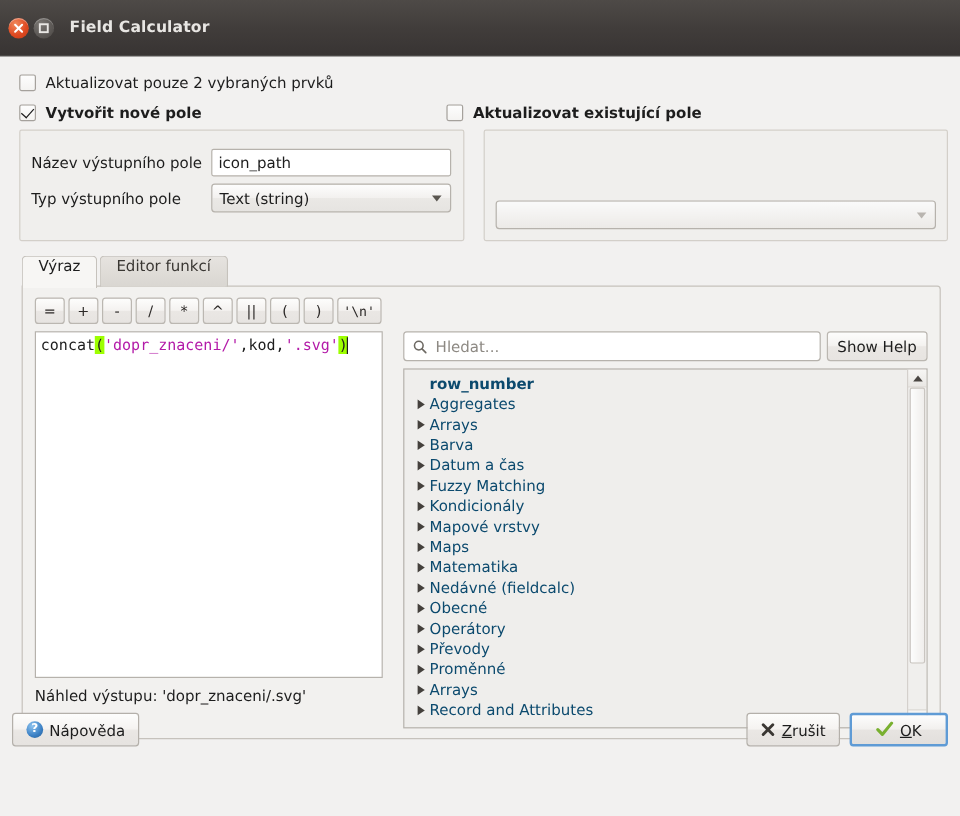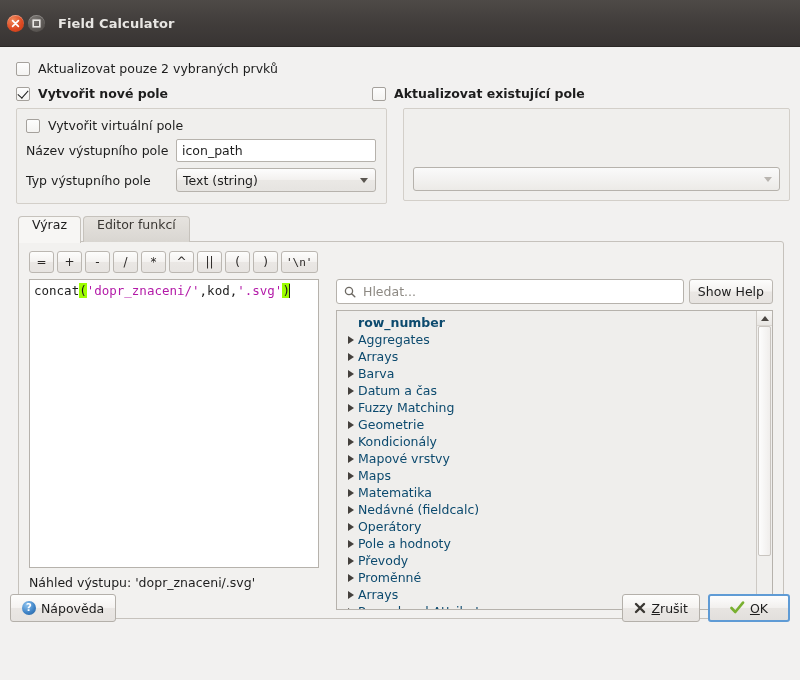--- a/index.html
+++ b/index.html
@@ -259,24 +259,20 @@
     <span class="cb-label bold">Vytvořit nové pole</span>
     <span style="display:inline-block;width:204px"></span>
     <span class="cb"></span>
     <span class="cb-label bold">Aktualizovat existující pole</span>
   </div>
 
   <div class="panes">
 
     <div class="groupbox left-group">
 
-      <div class="row">
-        <span class="cb"></span>
-        <span class="cb-label">Vytvořit virtuální pole</span>
-      </div>
 
       <div class="field-row">
         <span class="field-label">Název výstupního pole</span>
         <input class="txt" style="width: 200px;" value="icon_path">
       </div>
 
       <div class="field-row">
         <span class="field-label">Typ výstupního pole</span>
         <div class="combo" style="width:200px">
           <span>Text (string)</span>
@@ -394,26 +390,20 @@
           <div class="tree-row">
             <span class="tw">
                 <span class="tri"></span>
               </span>
             <span class="lbl">Fuzzy Matching</span>
           </div>
           <div class="tree-row">
             <span class="tw">
                 <span class="tri"></span>
               </span>
-            <span class="lbl">Geometrie</span>
-          </div>
-          <div class="tree-row">
-            <span class="tw">
-                <span class="tri"></span>
-              </span>
             <span class="lbl">Kondicionály</span>
           </div>
           <div class="tree-row">
             <span class="tw">
                 <span class="tri"></span>
               </span>
             <span class="lbl">Mapové vrstvy</span>
           </div>
           <div class="tree-row">
             <span class="tw">
@@ -430,27 +420,27 @@
           <div class="tree-row">
             <span class="tw">
                 <span class="tri"></span>
               </span>
             <span class="lbl">Nedávné (fieldcalc)</span>
           </div>
           <div class="tree-row">
             <span class="tw">
                 <span class="tri"></span>
               </span>
+            <span class="lbl">Obecné</span>
+          </div>
+          <div class="tree-row">
+            <span class="tw">
+                <span class="tri"></span>
+              </span>
             <span class="lbl">Operátory</span>
-          </div>
-          <div class="tree-row">
-            <span class="tw">
-                <span class="tri"></span>
-              </span>
-            <span class="lbl">Pole a hodnoty</span>
           </div>
           <div class="tree-row">
             <span class="tw">
                 <span class="tri"></span>
               </span>
             <span class="lbl">Převody</span>
           </div>
           <div class="tree-row">
             <span class="tw">
                 <span class="tri"></span>

